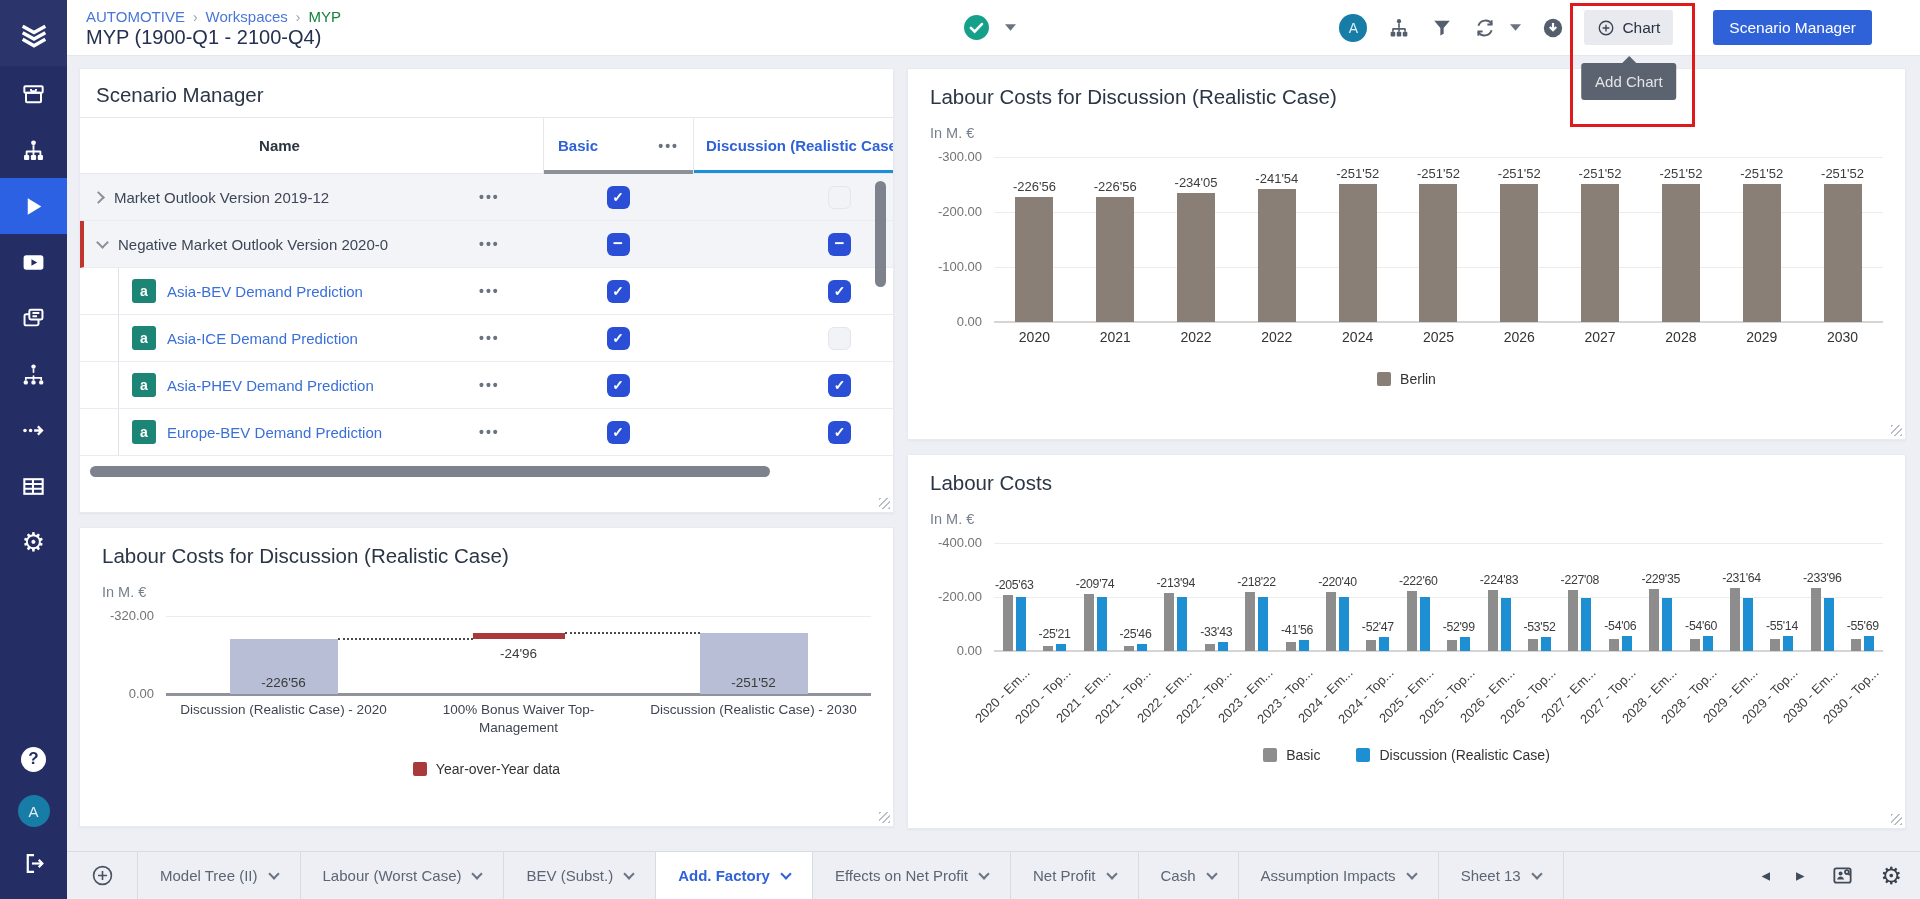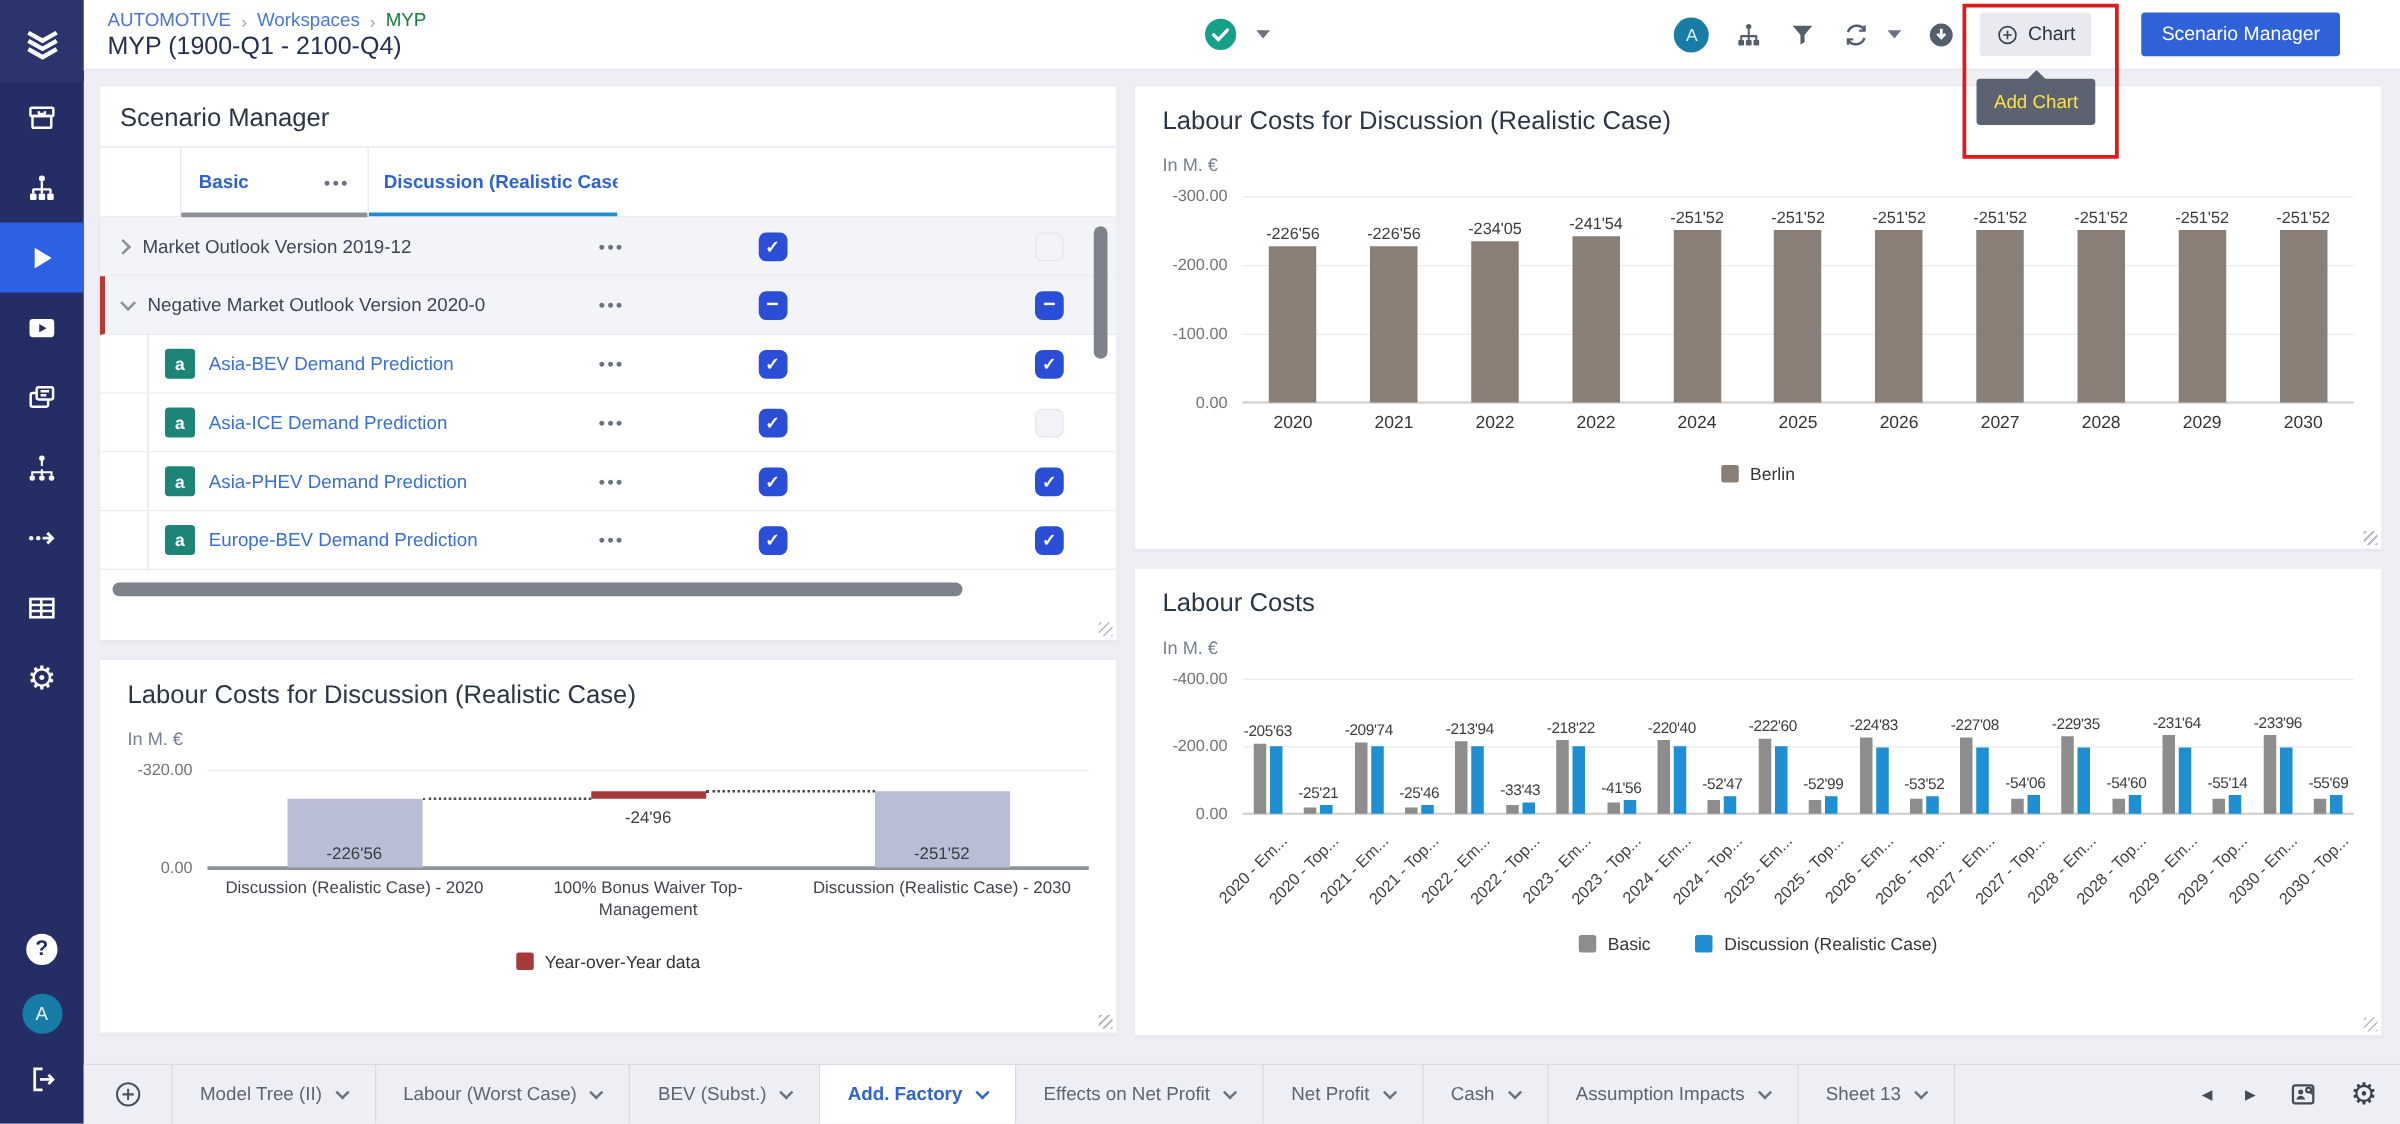--- a/index.html
+++ b/index.html
@@ -38,21 +38,21 @@
   .caret-ic svg { width:11px; height:7px; }
   .hright { margin-left:auto; display:flex; align-items:center; padding-right:48px; }
   .h-ic { width:23px; height:23px; color:#545e6d; margin-left:20px; display:flex; align-items:center; justify-content:center; cursor:pointer; }
   .h-ic svg { width:22px; height:22px; }
   .h-avatar { width:28px; height:28px; border-radius:50%; background:#177ca6; color:#e2f0f6; font-size:14px; display:flex; align-items:center; justify-content:center; margin-left:0; cursor:pointer; }
   .h-caret { margin-left:14px; }
   .chart-btn-wrap { position:relative; margin-left:20px; }
   .btn-chart { height:35px; background:#e8eaf0; border:none; border-radius:3px; padding:0 13px; font-size:15.5px; color:#2b3442; font-family:inherit; display:flex; align-items:center; gap:7px; cursor:pointer; }
   .btn-chart svg { width:18px; height:18px; color:#3c4450; }
   .red-box { position:absolute; left:-14px; top:-7px; width:125px; height:124px; border:3px solid #e01a1a; pointer-events:none; z-index:30; }
-  .tooltip { position:absolute; top:53px; left:50%; transform:translateX(-50%); background:#5b6270; color:#fde047; font-size:15px; padding:10px 14px; border-radius:3px; white-space:nowrap; z-index:20; }
+  .tooltip { position:absolute; top:53px; left:50%; transform:translateX(-50%); background:#5b6270; color:#e5e5e5; font-size:15px; padding:10px 14px; border-radius:3px; white-space:nowrap; z-index:20; }
   .tooltip:before { content:""; position:absolute; top:-15px; left:50%; transform:translateX(-50%); border:8px solid transparent; border-bottom-color:#5b6270; }
   .btn-sm { height:35px; margin-left:40px; background:#2f62d9; color:#fff; border:none; border-radius:3px; padding:0 16px; font-size:15.5px; font-family:inherit; cursor:pointer; }
 
   
   .content { flex:1; display:flex; gap:13px; padding:12px 14px 8px 12px; overflow:hidden; }
   .col { display:flex; flex-direction:column; gap:14px; }
   .col-left { width:815px; flex:none; }
   .col-right { flex:1; min-width:0; }
   .panel { background:#fff; border:1px solid #e7eaf0; box-shadow:0 1px 2px rgba(20,30,60,.05); position:relative; overflow:hidden; }
   .p-sm { height:445px; }
@@ -335,20 +335,21 @@
         <button class="btn-sm">Scenario Manager</button>
       </div>
     </header>
 
     <div class="content">
       <div class="col col-left">
 
         <section class="panel p-sm">
           <div class="sm-title">Scenario Manager</div>
           <div class="sm-head">
+            <div class="hc-name">Name</div>
             <div class="hc-dots-spacer"></div>
             <div class="hc-basic">
               <span class="hlink">Basic</span>
               <span class="hdots">•••</span>
               <span class="underline gray"></span>
             </div>
             <div class="hc-disc">
               <span class="hlink">Discussion (Realistic Case)</span>
               <span class="underline blue"></span>
             </div>

